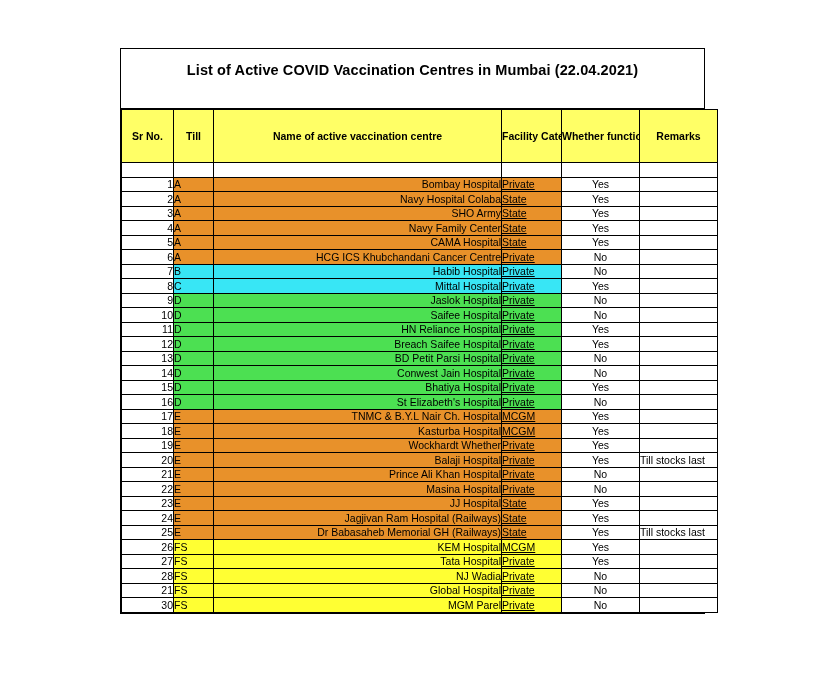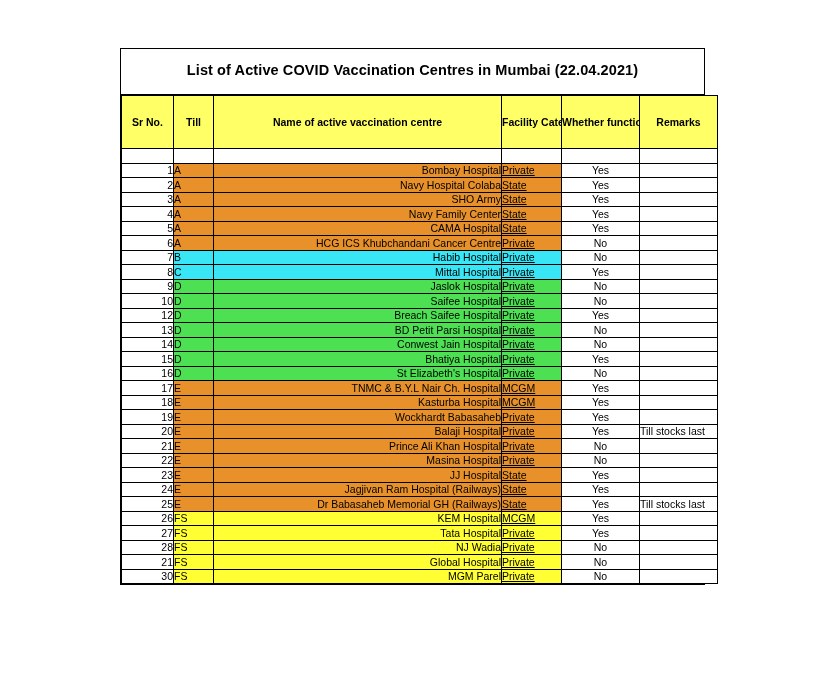--- a/index.html
+++ b/index.html
@@ -21,21 +21,21 @@
     position: absolute;
     left: 120px;
     top: 48px;
     width: 585px;
     border: 1px solid #000000;
     background: #ffffff;
     box-sizing: border-box;
   }
   .title-row {
     border-bottom: 1px solid #000000;
-    padding: 12px 6px 15px 6px;
+    padding: 12px 6px 29px 6px;
     text-align: center;
   }
   .title-text {
     font-size: 14.5px;
     font-weight: bold;
     color: #000000;
     letter-spacing: 0.1px;
   }
   table.grid {
     border-collapse: collapse;
@@ -229,20 +229,28 @@
           </tr>
           <tr>
             <td class="sr">10</td>
             <td class="ward bg-green">D</td>
             <td class="name bg-green">Saifee Hospital</td>
             <td class="fac bg-green">Private</td>
             <td class="func">No</td>
             <td class="rem"></td>
           </tr>
           <tr>
+            <td class="sr">11</td>
+            <td class="ward bg-green">D</td>
+            <td class="name bg-green">HN Reliance Hospital</td>
+            <td class="fac bg-green">Private</td>
+            <td class="func">Yes</td>
+            <td class="rem"></td>
+          </tr>
+          <tr>
             <td class="sr">12</td>
             <td class="ward bg-green">D</td>
             <td class="name bg-green">Breach Saifee Hospital</td>
             <td class="fac bg-green">Private</td>
             <td class="func">Yes</td>
             <td class="rem"></td>
           </tr>
           <tr>
             <td class="sr">13</td>
             <td class="ward bg-green">D</td>
@@ -287,21 +295,21 @@
             <td class="sr">18</td>
             <td class="ward bg-orange">E</td>
             <td class="name bg-orange">Kasturba Hospital</td>
             <td class="fac bg-orange">MCGM</td>
             <td class="func">Yes</td>
             <td class="rem"></td>
           </tr>
           <tr>
             <td class="sr">19</td>
             <td class="ward bg-orange">E</td>
-            <td class="name bg-orange">Wockhardt Babasaheb</td>
+            <td class="name bg-orange">Wockhardt Whether</td>
             <td class="fac bg-orange">Private</td>
             <td class="func">Yes</td>
             <td class="rem"></td>
           </tr>
           <tr>
             <td class="sr">20</td>
             <td class="ward bg-orange">E</td>
             <td class="name bg-orange">Balaji Hospital</td>
             <td class="fac bg-orange">Private</td>
             <td class="func">Yes</td>

